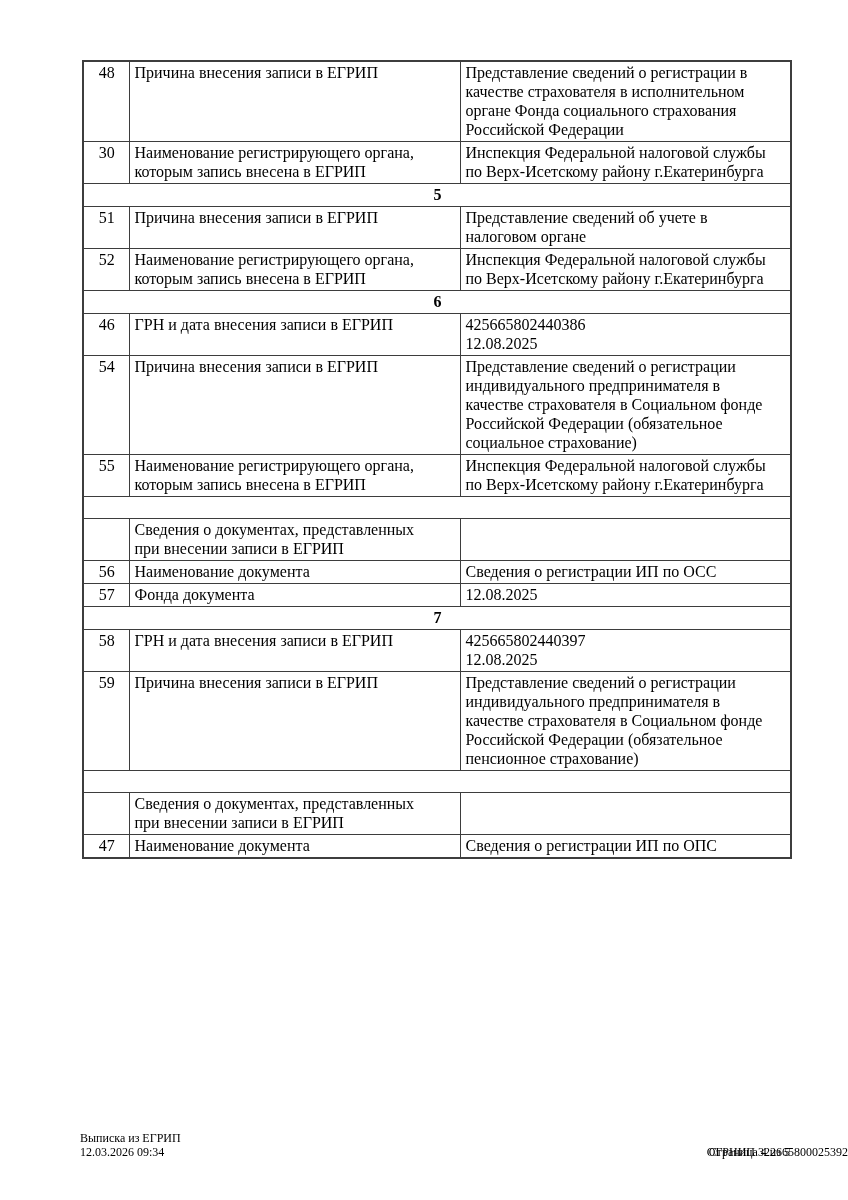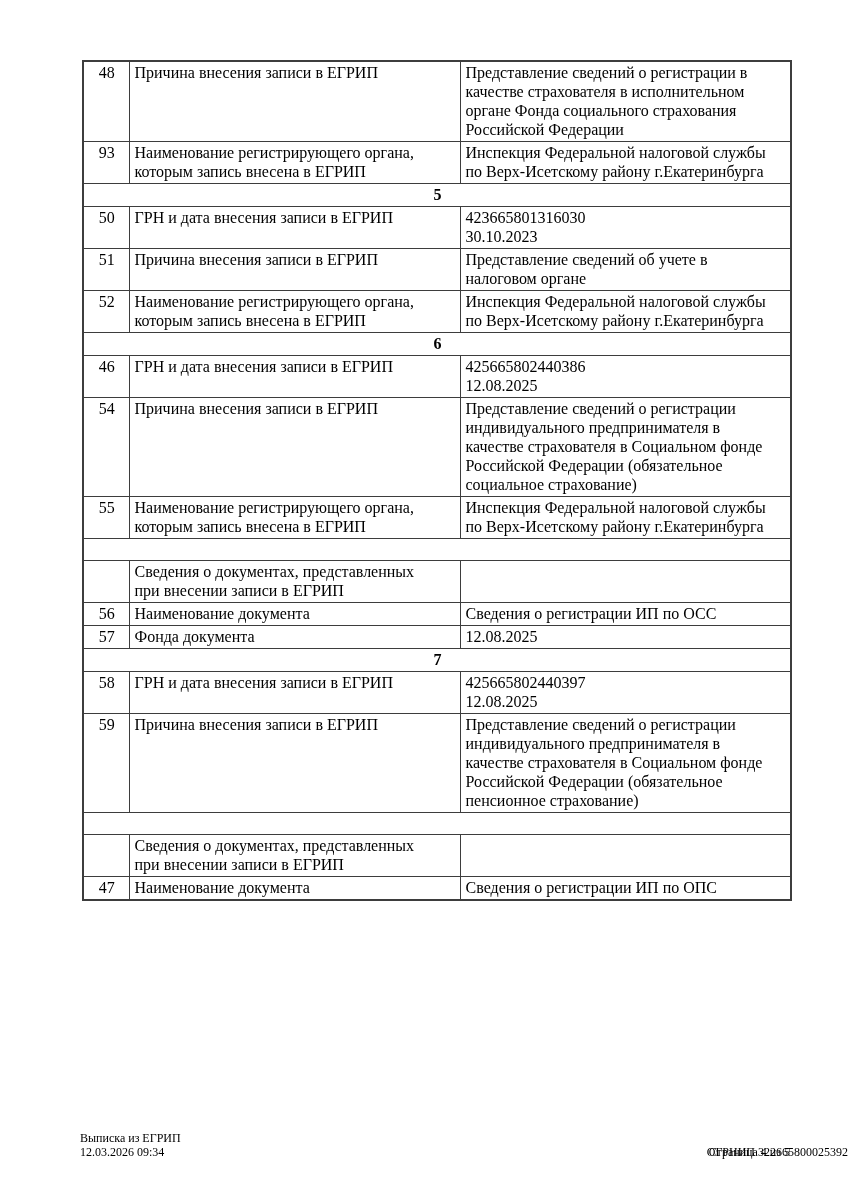--- a/index.html
+++ b/index.html
@@ -91,34 +91,28 @@
     <tbody>
         <tr>
           <td class="num-cell">48</td>
           <td>Причина внесения записи в ЕГРИП</td>
           <td>Представление сведений о регистрации в
 качестве страхователя в исполнительном
 органе Фонда социального страхования
 Российской Федерации</td>
         </tr>
         <tr>
-          <td class="num-cell">93</td>
+          <td class="num-cell">30</td>
           <td>Наименование регистрирующего органа,
 которым запись внесена в ЕГРИП</td>
           <td>Инспекция Федеральной налоговой службы
 по Верх-Исетскому району г.Екатеринбурга</td>
         </tr>
         <tr>
           <td colspan="3" class="section-cell">5</td>
-        </tr>
-        <tr>
-          <td class="num-cell">50</td>
-          <td>ГРН и дата внесения записи в ЕГРИП</td>
-          <td>423665801316030
-30.10.2023</td>
         </tr>
         <tr>
           <td class="num-cell">51</td>
           <td>Причина внесения записи в ЕГРИП</td>
           <td>Представление сведений об учете в
 налоговом органе</td>
         </tr>
         <tr>
           <td class="num-cell">52</td>
           <td>Наименование регистрирующего органа,

